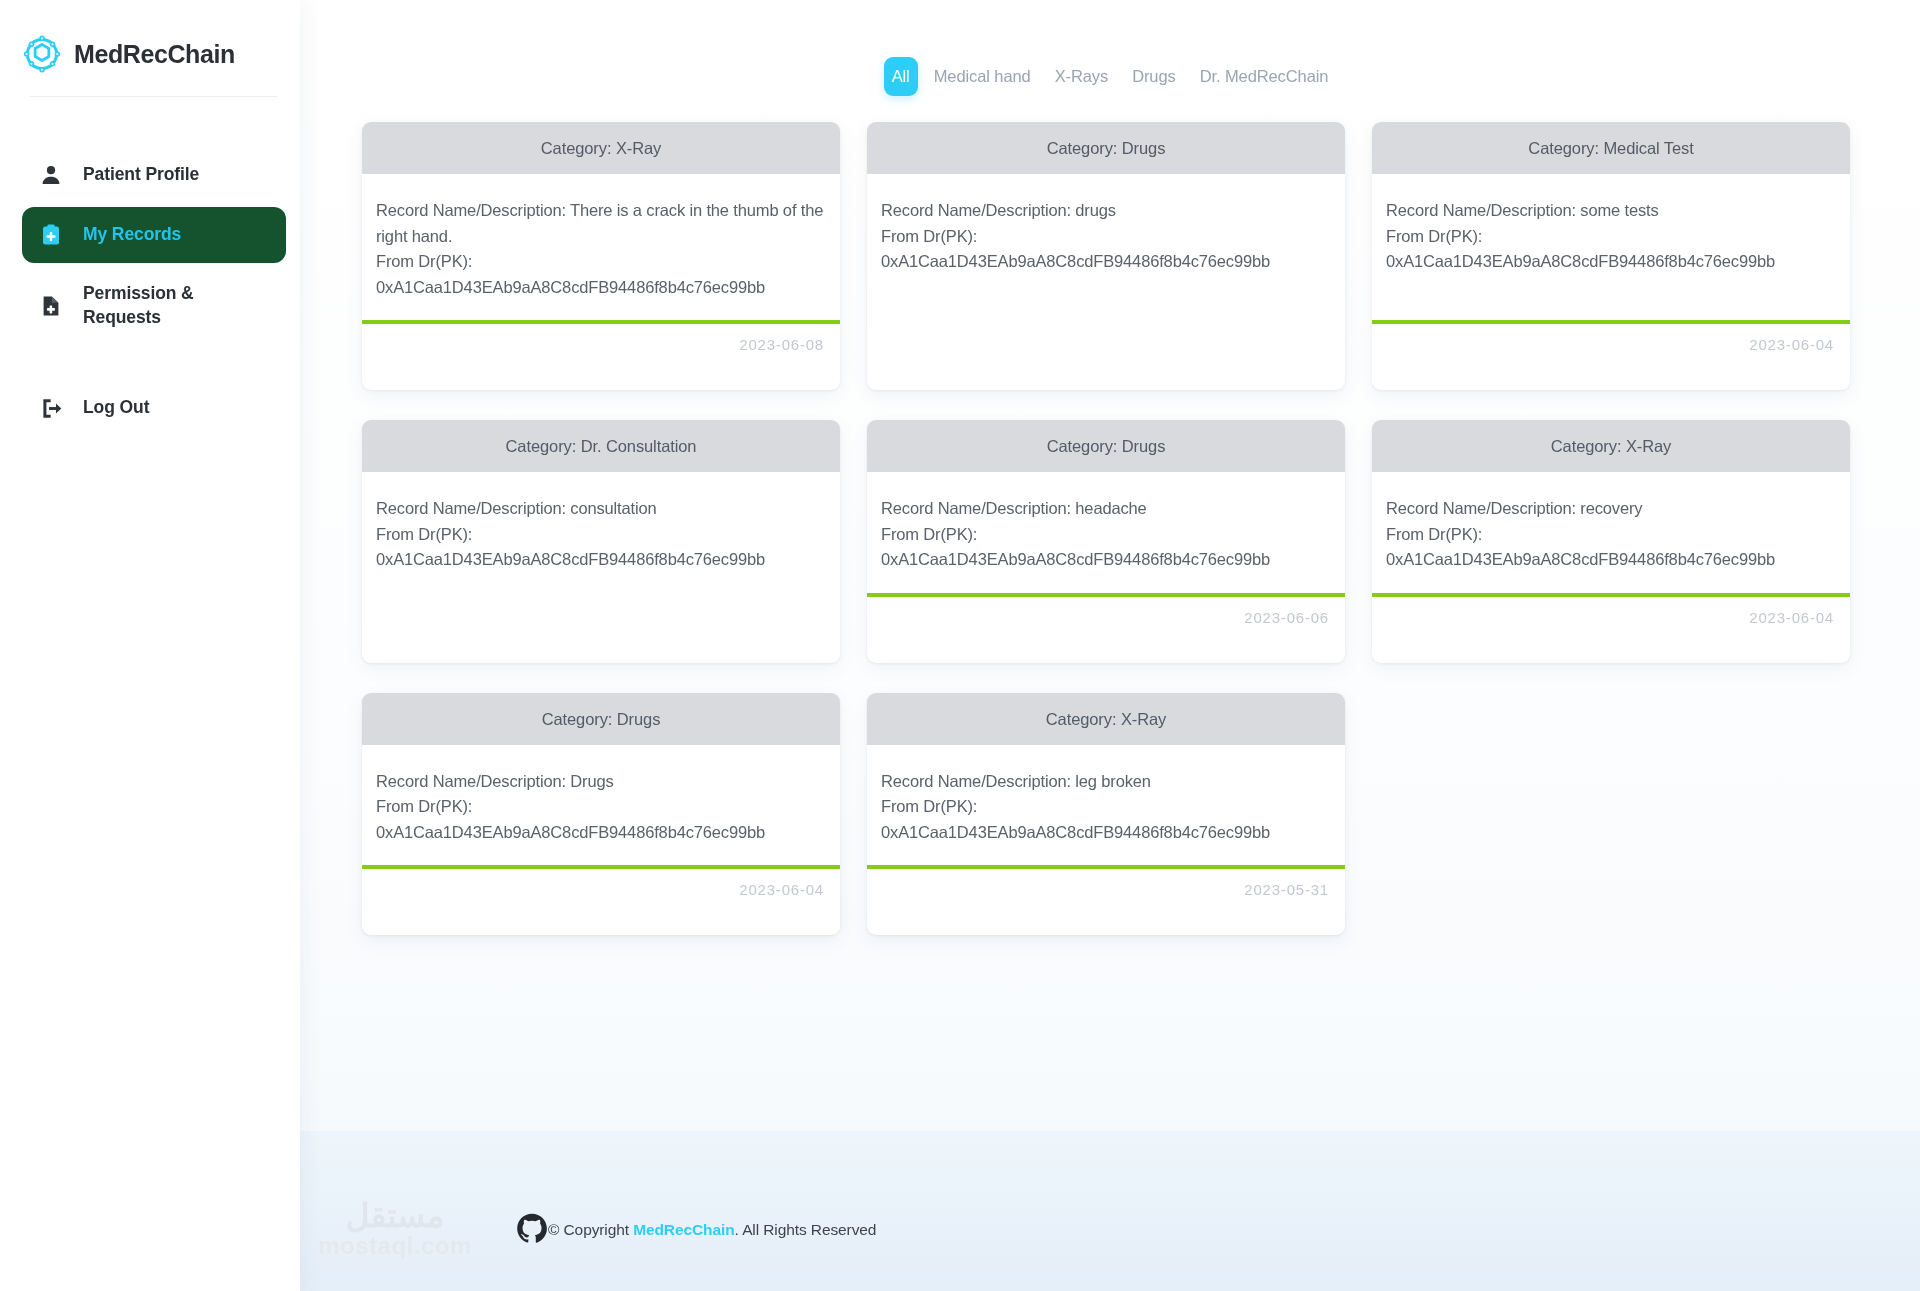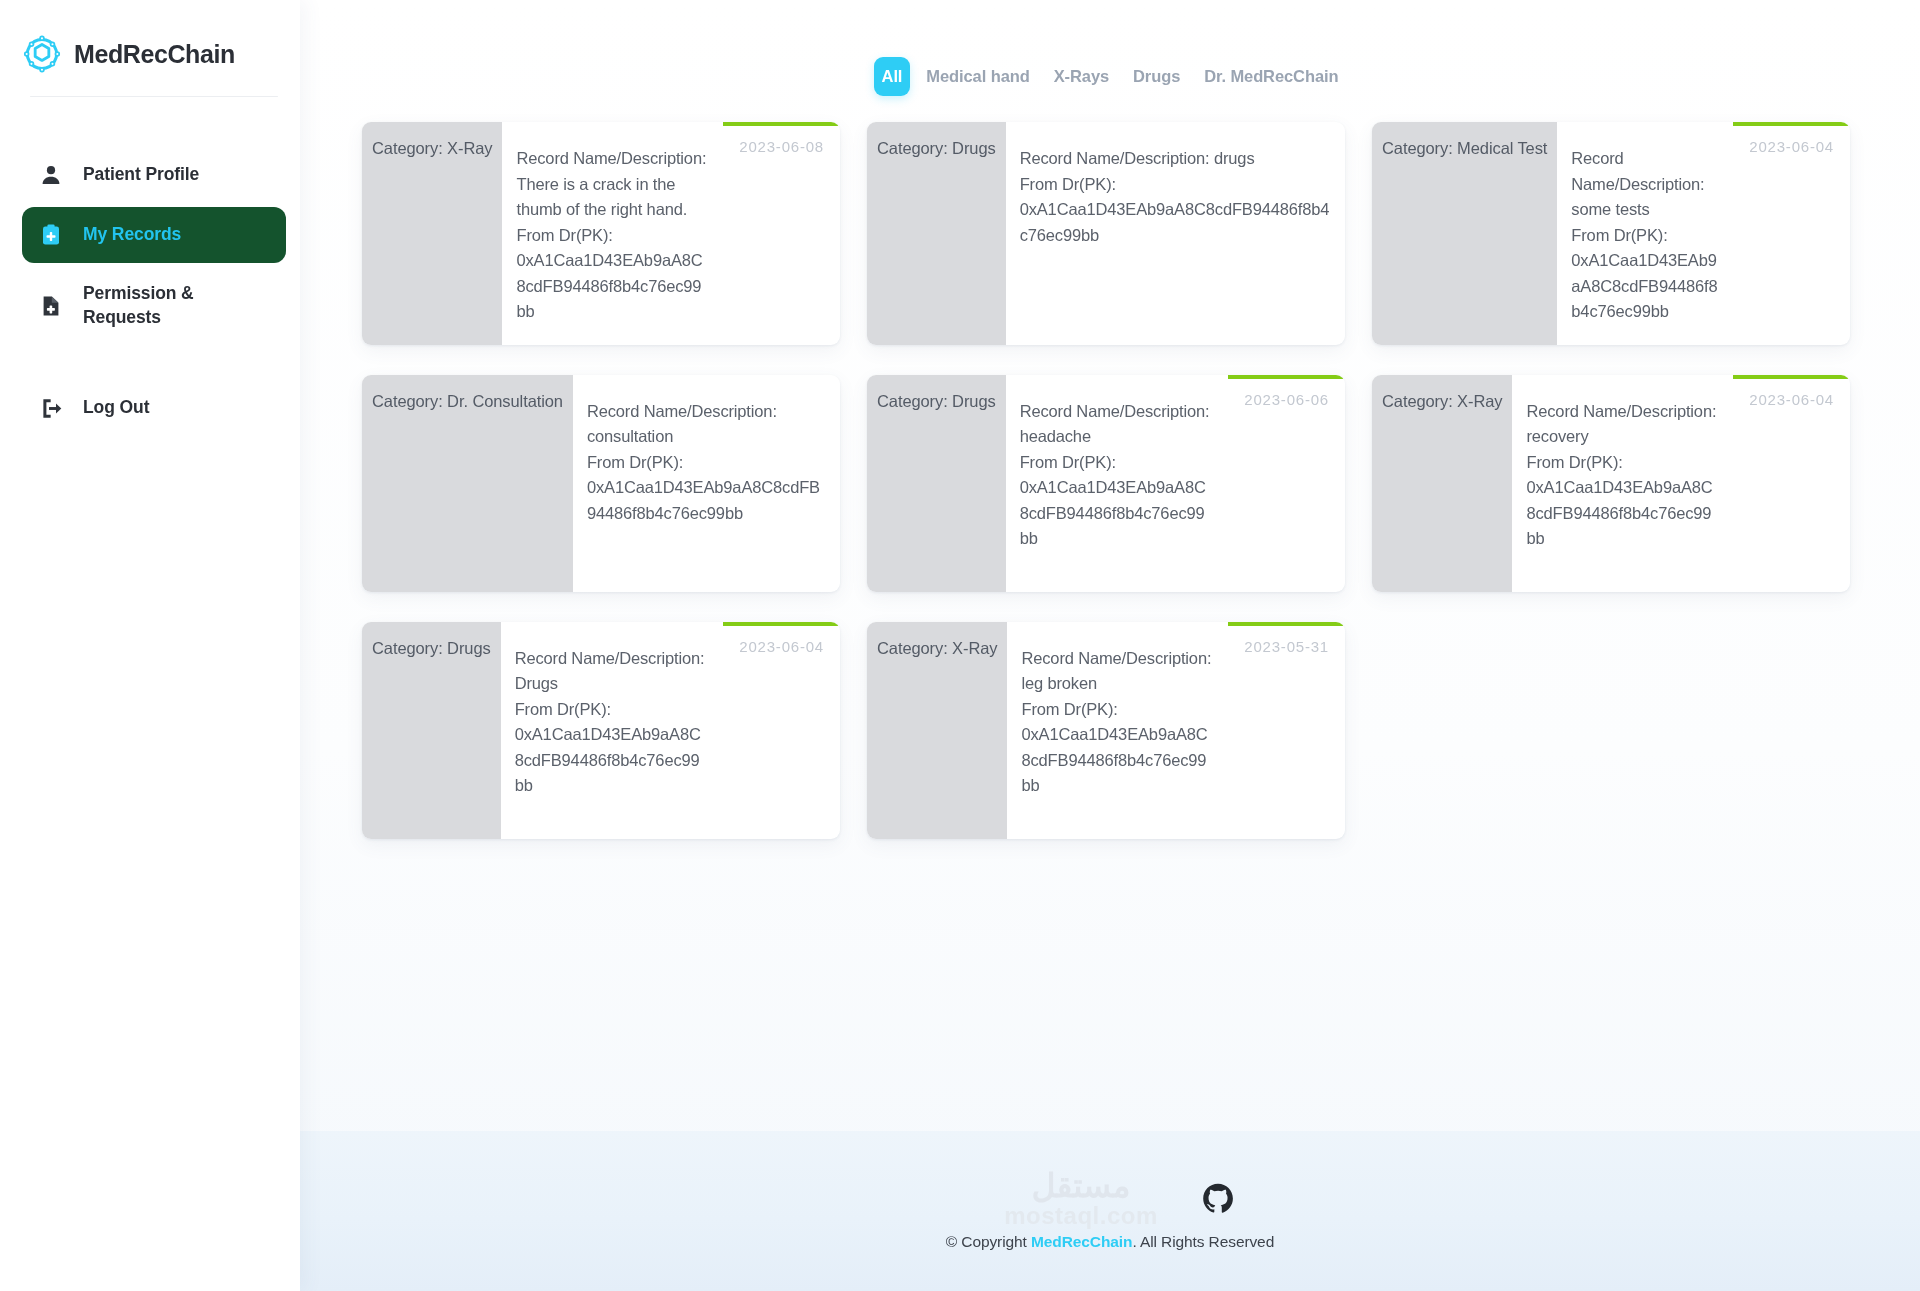--- a/index.html
+++ b/index.html
@@ -100,21 +100,21 @@
   .tabs {
     display: flex;
     align-items: center;
     justify-content: center;
     gap: 8px;
     padding-top: 42px;
     height: 110px;
   }
   .tab {
     font-size: 16.5px;
-    font-weight: bold;
+    font-weight: normal;
     color: #9aa4b2;
     padding: 10px 8px;
     border-radius: 9px;
     cursor: pointer;
     white-space: nowrap;
     letter-spacing: -0.1px;
   }
   .tab.active {
     background: #2ecdf5;
     color: #ffffff;
@@ -130,20 +130,21 @@
     column-gap: 27px;
     row-gap: 30px;
   }
 
   .card {
     background: #ffffff;
     border-radius: 9px;
     overflow: hidden;
     box-shadow: 0 1px 3px rgba(80,100,130,0.10), 0 6px 18px rgba(80,100,130,0.07);
     display: flex;
+    flex-direction: column;
     min-height: 217px;
   }
   .card-head {
     background: #d9dadd;
     text-align: center;
     padding: 17px 10px 16px;
     font-size: 16.5px;
     color: #545b66;
     letter-spacing: -0.1px;
   }
@@ -171,21 +172,21 @@
 
   
   .footer {
     position: absolute;
     left: 0;
     right: 0;
     bottom: 0;
     height: 160px;
     background: linear-gradient(180deg,#eef5fb 0%, #e9f2fa 55%, #e4eef8 100%);
     display: flex;
-    flex-direction: column;
+    flex-direction: row;
     align-items: center;
     justify-content: flex-start;
     padding-top: 36px;
   }
   .footer-top {
     display: flex;
     align-items: center;
     justify-content: center;
     gap: 26px;
     height: 64px;

